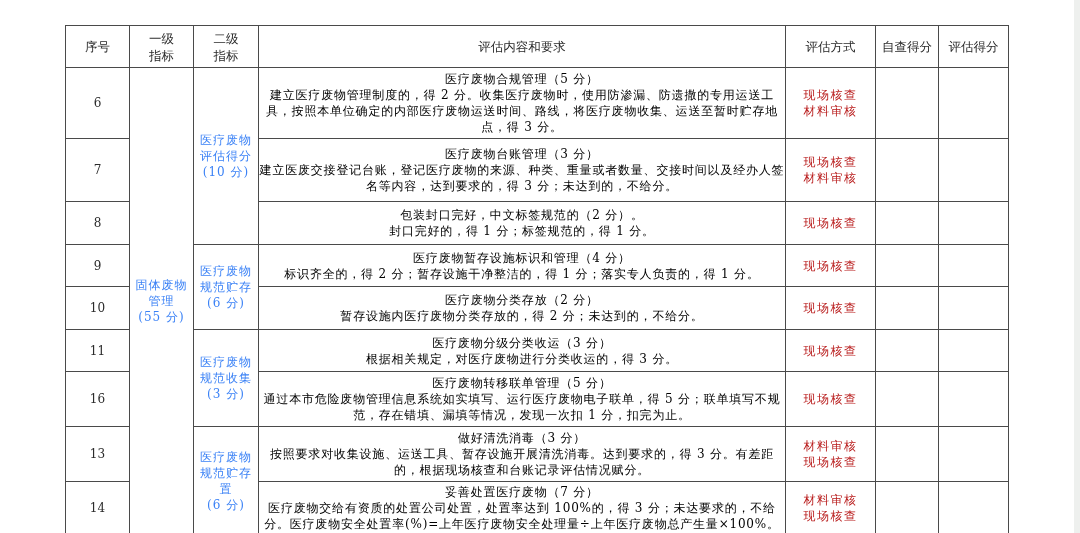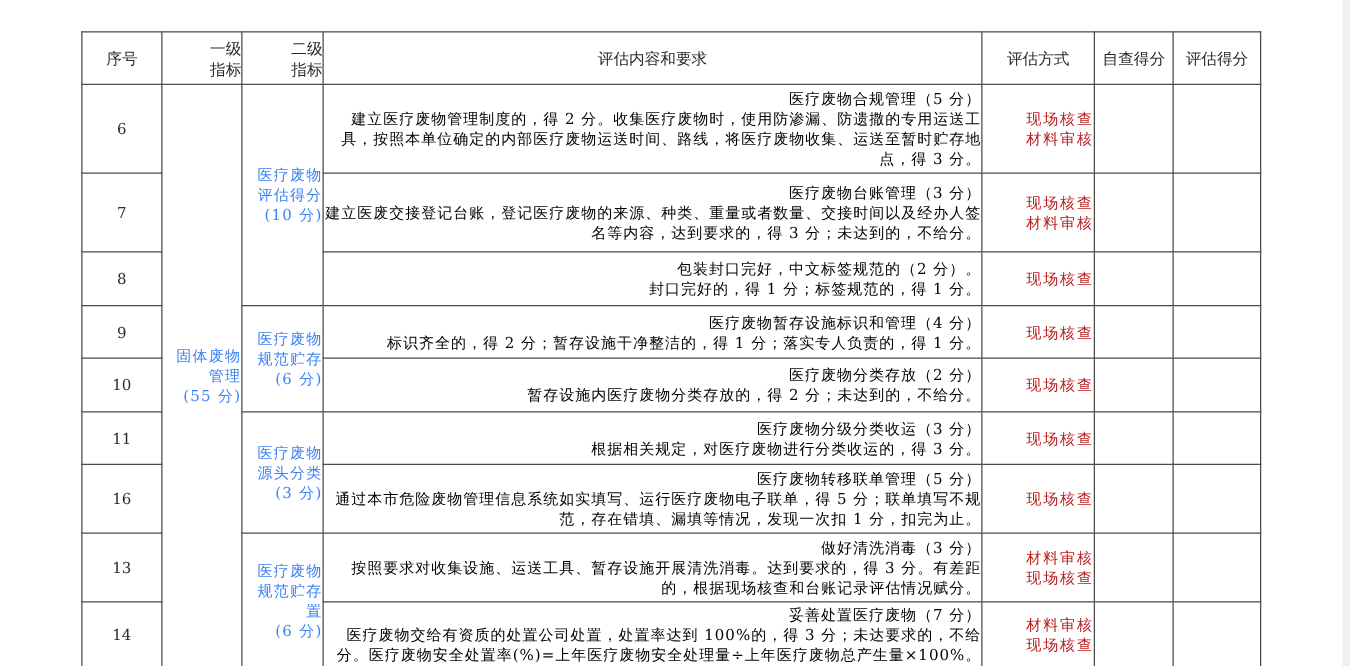--- a/index.html
+++ b/index.html
@@ -67,21 +67,21 @@
     }
     td.method {
       font-size: 12px;
       line-height: 17px;
       letter-spacing: 1.5px;
       color: #b91c1c;
     }
     td.score {
       background: #ffffff;
     }
-    .line { display: block; text-align: right; }
+    .line { display: block; }
   </style>
 </head>
 <body>
 
 <div class="right-edge"></div>
 
 <table class="eval">
   <colgroup>
     <col style="width:64px">
     <col style="width:64px">
@@ -189,21 +189,21 @@
         <span class="line">现场核查</span>
       </td>
       <td class="score"></td>
       <td class="score"></td>
     </tr>
 
     <tr style="height:42px">
       <td class="num">11</td>
       <td class="lvl" rowspan="2">
         <span class="line">医疗废物</span>
-        <span class="line">源头分类</span>
+        <span class="line">规范收集</span>
         <span class="line">(3 分)</span>
       </td>
       <td class="content">
         <span class="line">医疗废物分级分类收运（3 分）</span>
         <span class="line">根据相关规定，对医疗废物进行分类收运的，得 3 分。</span>
       </td>
       <td class="method">
         <span class="line">现场核查</span>
       </td>
       <td class="score"></td>

